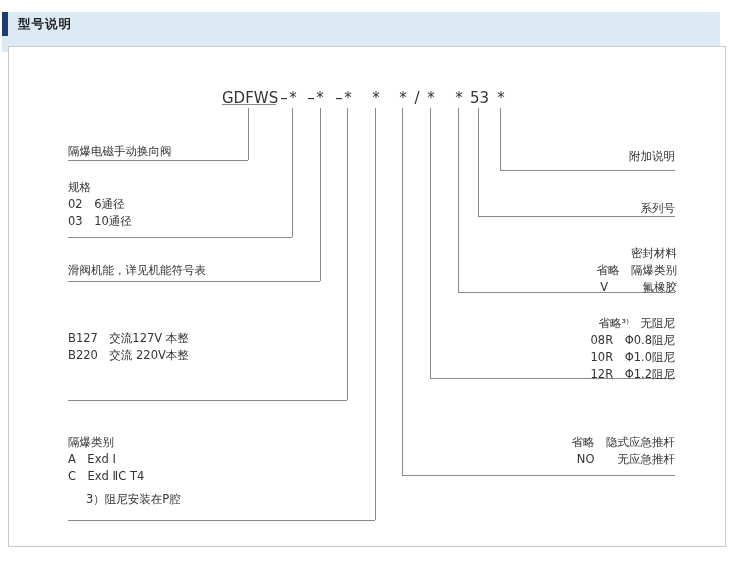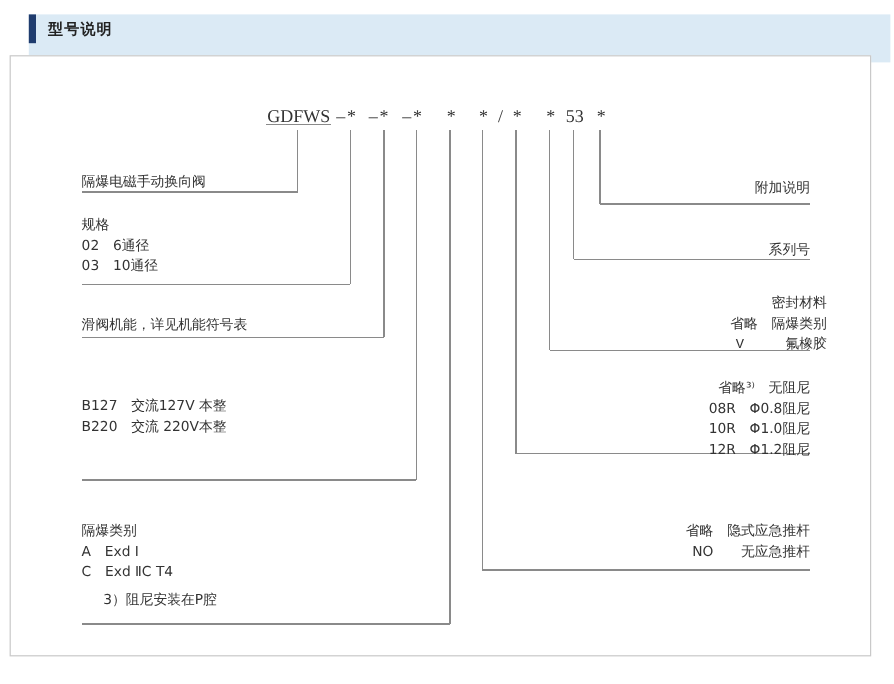--- a/index.html
+++ b/index.html
@@ -5,21 +5,21 @@
   html,body{margin:0;padding:0;background:#fff;}
   body{
     width:745px;height:570px;position:relative;overflow:hidden;
     font-family:"DejaVu Sans","Liberation Sans",sans-serif;
     color:#333;
   }
   #stage{position:absolute;left:0;top:0;width:745px;height:570px;}
 
   
   .hdr{
-    position:absolute;left:24px;top:12px;width:718px;height:40px;
+    position:absolute;left:2px;top:12px;width:718px;height:40px;
     background:#dbeaf5;
   }
   .hdr-bar{
     position:absolute;left:0;top:0;width:6px;height:24px;background:#1f3c6e;
   }
   .hdr-title{
     position:absolute;left:16px;top:4px;
     font-size:12.5px;font-weight:bold;color:#222;
     letter-spacing:1px;line-height:16px;
   }
@@ -29,21 +29,21 @@
     position:absolute;left:8px;top:46px;width:716px;height:499px;
     border:1px solid #c9c9c9;background:#fff;
   }
 
   
   #lines{position:absolute;left:0;top:0;width:745px;height:570px;pointer-events:none;}
 
   
   .code{
     position:absolute;top:88px;left:0;width:679px;height:22px;
-    font-size:15px;color:#333;font-family:Liberation Serif, serif;
+    font-size:15px;color:#333;
   }
   .code span{
     position:absolute;top:0;
     text-align:center;
     white-space:nowrap;
     line-height:20px;
   }
   .tok{font-size:15px;}
   .star{font-size:15px;}
   .dash{font-size:15px;}
@@ -155,21 +155,21 @@
         <div class="row">C　Exd ⅡC T4</div>
       </div>
     </div>
   <div id="right-col">
       <div class="lbl r" style="right: 70px; top: 148px;">
         <div class="row">附加说明</div>
       </div>
       <div class="lbl r" style="right: 70px; top: 200px;">
         <div class="row">系列号</div>
       </div>
-      <div class="lbl r" style="right: 56px; top: 245px; font-family: Liberation Mono, monospace;">
+      <div class="lbl r" style="right: 68px; top: 245px;">
         <div class="row">密封材料</div>
         <div class="row">省略　隔爆类别</div>
         <div class="row">V　　　氟橡胶</div>
       </div>
       <div class="lbl r" style="right: 70px; top: 315px;">
         <div class="row">省略³⁾　无阻尼</div>
         <div class="row">08R　Φ0.8阻尼</div>
         <div class="row">10R　Φ1.0阻尼</div>
         <div class="row">12R　Φ1.2阻尼</div>
       </div>

